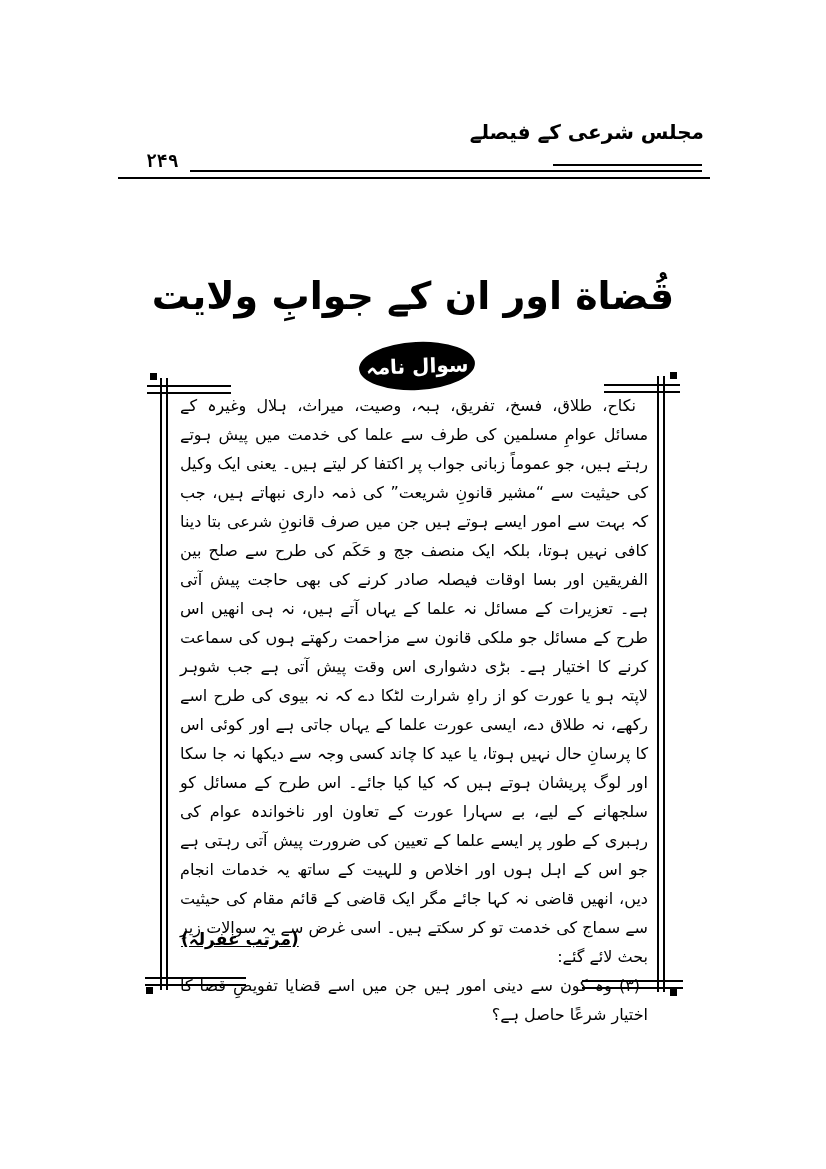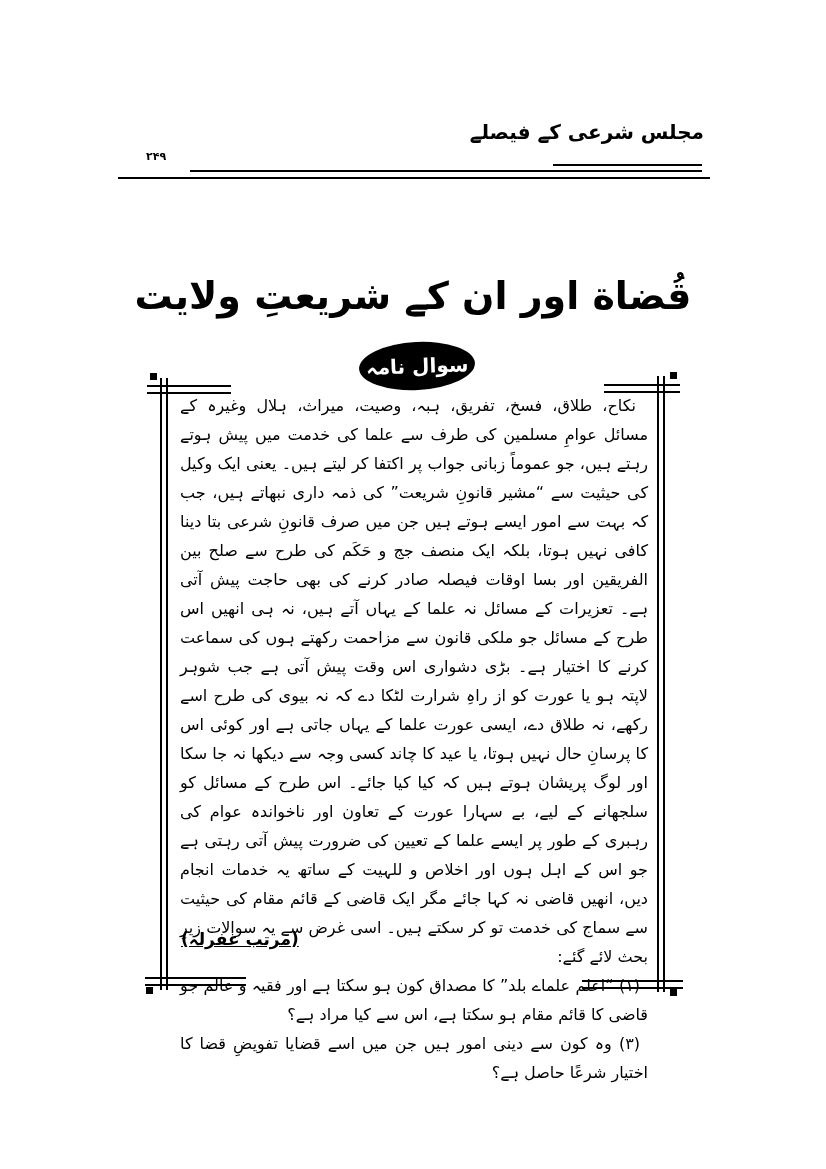--- a/index.html
+++ b/index.html
@@ -8,21 +8,21 @@
     font-family:"DejaVu Sans",sans-serif;color:#000;overflow:hidden;
   }
   
   .book-title{
     position:absolute;top:120px;left:548px;width:156px;
     font-size:20px;font-weight:bold;text-align:center;
     direction:rtl;white-space:nowrap;
   }
   .page-number{
     position:absolute;top:150px;left:146px;
-    font-size:11px;font-weight:bold;direction:rtl;letter-spacing:1px;
+    font-size:18px;font-weight:bold;direction:rtl;letter-spacing:1px;font-family:Liberation Mono, monospace;
   }
   .rule{position:absolute;background:#000;}
   #title-underline{left:553px;top:164px;width:149px;height:2px;}
   #rule-main{left:190px;top:170px;width:512px;height:2px;}
   #rule-sub{left:118px;top:177px;width:592px;height:2px;}
   
   .article-title{
     position:absolute;top:274px;left:0;width:100%;
     text-align:center;font-size:38px;font-weight:bold;direction:rtl;
   }
@@ -67,37 +67,36 @@
 <body>
 
 <div class="page">
 
   <div class="book-title">مجلس شرعی کے فیصلے</div>
   <div class="page-number">۲۴۹</div>
   <div class="rule" id="title-underline"></div>
   <div class="rule" id="rule-main"></div>
   <div class="rule" id="rule-sub"></div>
 
-  <div class="article-title">قُضاة اور ان کے شریعتِ ولایت</div>
+  <div class="article-title">قُضاة اور ان کے جوابِ ولایت</div>
   <div class="section-oval" style="background:#000;">
     <span class="lbl" style="color:#fff;">سوال نامہ</span>
   </div>
 
   <div class="vline" id="vline-left"></div>
   <div class="vline" id="vline-right"></div>
   <div class="hcross" id="hcross-tl"></div>
   <div class="hcross" id="hcross-tr"></div>
   <div class="hcross" id="hcross-bl"></div>
   <div class="hcross" id="hcross-br"></div>
   <div class="corner-dot" id="dot-tl"></div>
   <div class="corner-dot" id="dot-tr"></div>
   <div class="corner-dot" id="dot-bl"></div>
   <div class="corner-dot" id="dot-br"></div>
 
   <div class="body-text">
     <p class="intro">نکاح، طلاق، فسخ، تفریق، ہبہ، وصیت، میراث، ہلال وغیرہ کے مسائل عوامِ مسلمین کی طرف سے علما کی خدمت میں پیش ہوتے رہتے ہیں، جو عموماً زبانی جواب پر اکتفا کر لیتے ہیں۔ یعنی ایک وکیل کی حیثیت سے “مشیر قانونِ شریعت” کی ذمہ داری نبھاتے ہیں، جب کہ بہت سے امور ایسے ہوتے ہیں جن میں صرف قانونِ شرعی بتا دینا کافی نہیں ہوتا، بلکہ ایک منصف جج و حَکَم کی طرح سے صلح بین الفریقین اور بسا اوقات فیصلہ صادر کرنے کی بھی حاجت پیش آتی ہے۔ تعزیرات کے مسائل نہ علما کے یہاں آتے ہیں، نہ ہی انھیں اس طرح کے مسائل جو ملکی قانون سے مزاحمت رکھتے ہوں کی سماعت کرنے کا اختیار ہے۔ بڑی دشواری اس وقت پیش آتی ہے جب شوہر لاپتہ ہو یا عورت کو از راہِ شرارت لٹکا دے کہ نہ بیوی کی طرح اسے رکھے، نہ طلاق دے، ایسی عورت علما کے یہاں جاتی ہے اور کوئی اس کا پرسانِ حال نہیں ہوتا، یا عید کا چاند کسی وجہ سے دیکھا نہ جا سکا اور لوگ پریشان ہوتے ہیں کہ کیا کیا جائے۔ اس طرح کے مسائل کو سلجھانے کے لیے، بے سہارا عورت کے تعاون اور ناخواندہ عوام کی رہبری کے طور پر ایسے علما کے تعیین کی ضرورت پیش آتی رہتی ہے جو اس کے اہل ہوں اور اخلاص و للہیت کے ساتھ یہ خدمات انجام دیں، انھیں قاضی نہ کہا جائے مگر ایک قاضی کے قائم مقام کی حیثیت سے سماج کی خدمت تو کر سکتے ہیں۔ اسی غرض سے یہ سوالات زیرِ بحث لائے گئے:</p>
-    <p class="question"><span>(۱)</span> <span>“اعلم علماے بلد” کا مصداق کون ہو سکتا ہے اور فقیہ و عالم جو قاضی کا قائم مقام ہو سکتا ہے، اس سے کیا مراد ہے؟</span></p>
     <p class="question"><span>(۳)</span> <span>وہ کون سے دینی امور ہیں جن میں اسے قضایا تفویضِ قضا کا اختیار شرعًا حاصل ہے؟</span></p>
   </div>
 
   <div class="compiler">(مرتب غفرلہ)</div>
 
 </div>
 
 </body></html>

